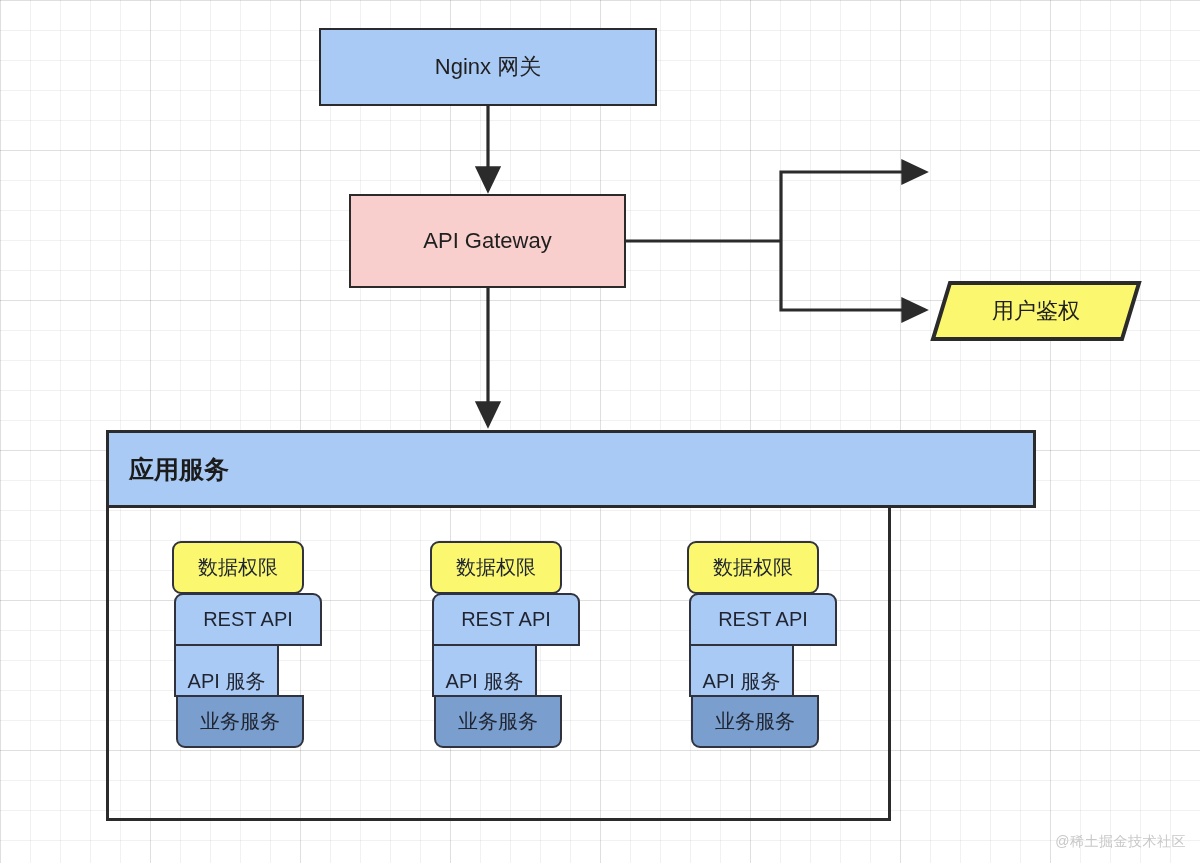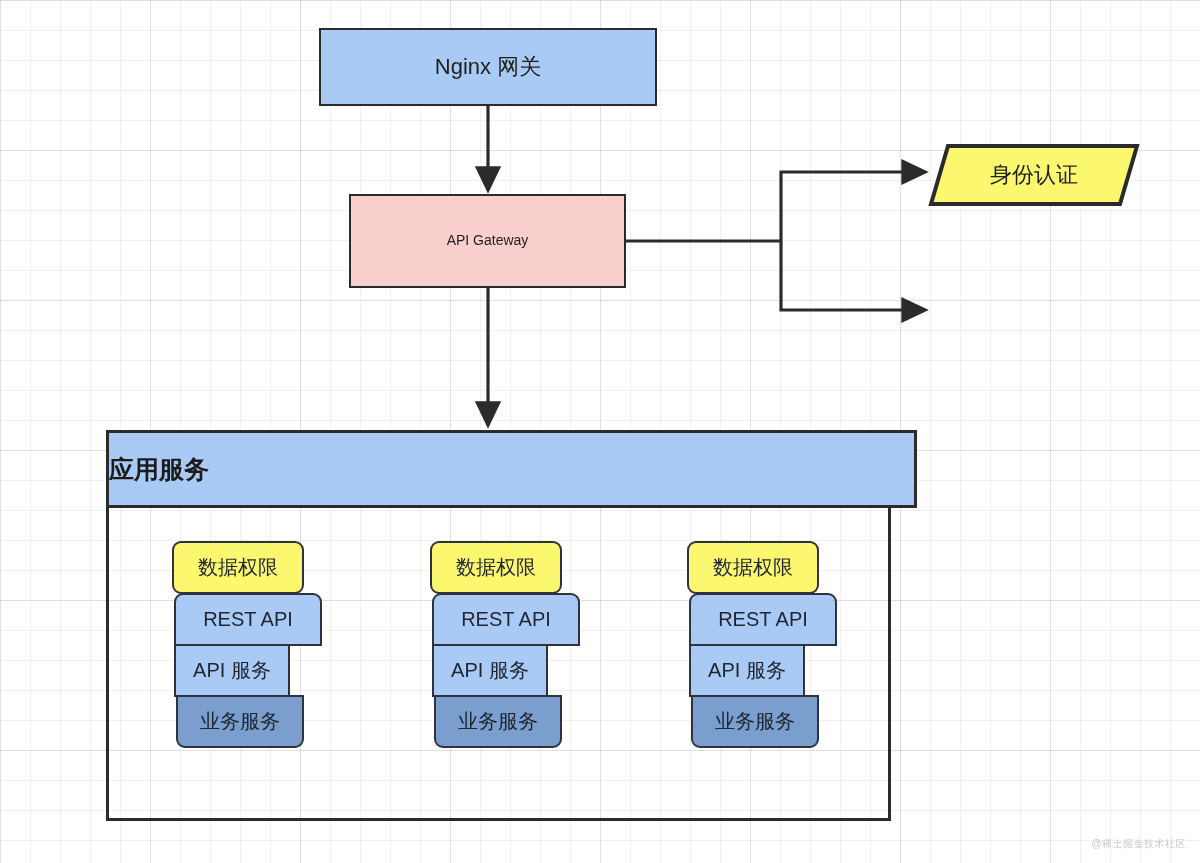--- a/index.html
+++ b/index.html
@@ -65,21 +65,21 @@
     background: #a9caf5;
     font-size: 22px;
   }
 
   .node-gateway {
     left: 349px;
     top: 194px;
     width: 277px;
     height: 94px;
     background: #f8cfcc;
-    font-size: 14px;
+    font-size: 22px;
   }
 
   
   .para-wrap {
     position: absolute;
   }
   .para-wrap svg {
     position: absolute;
     left: 0;
     top: 0;
@@ -109,27 +109,28 @@
     width: 785px;
     height: 391px;
     box-sizing: border-box;
     border: 3px solid #2b2b2b;
     background: transparent;
   }
   .app-header {
     position: absolute;
     left: 106px;
     top: 430px;
-    width: 811px;
+    width: 930px;
     height: 78px;
     box-sizing: border-box;
     border: 3px solid #2b2b2b;
     background: #a9caf5;
     display: flex;
     align-items: center;
+    padding-left: 20px;
   }
   .app-header-title {
     font-size: 25px;
     font-weight: bold;
     color: #1b1b1b;
     white-space: nowrap;
   }
 
   
   .stack {
@@ -162,39 +163,40 @@
   .cell-rest {
     background: #a9caf5;
     border-top-left-radius: 9px;
     border-top-right-radius: 9px;
     width: 148px;
     margin-left: 2px;
     margin-top: -1px;
   }
   .cell-api {
     background: #a9caf5;
-    width: 116px;
+    width: 105px;
     margin-left: 2px;
     margin-top: -2px;
+    align-items: flex-end;
   }
   .cell-biz {
     background: #7a9fce;
     border-bottom-left-radius: 9px;
     border-bottom-right-radius: 9px;
     width: 128px;
     margin-left: 4px;
     margin-top: -2px;
   }
 
   
   .watermark {
     position: absolute;
     right: 14px;
     bottom: 12px;
-    font-size: 10px;
+    font-size: 14px;
     color: #c8c8c8;
     white-space: nowrap;
     letter-spacing: 0.5px;
   }
 </style>
 </head>
 <body>
 
 <div id="canvas">
 
@@ -217,27 +219,27 @@
   </svg>
 
   <div class="node node-nginx">
     <span>Nginx 网关</span>
   </div>
 
   <div class="node node-gateway">
     <span>API Gateway</span>
   </div>
 
-  <div class="para-wrap para-auth">
-    <svg width="212" height="64" viewBox="0 0 212 64">
-      <polygon points="20,3 209,3 192,61 3,61" fill="#fbf86f" stroke="#2b2b2b" stroke-width="4" stroke-linejoin="miter"></polygon>
+
+  <div class="para-wrap para-perm">
+    <svg width="212" height="62" viewBox="0 0 212 62">
+      <polygon points="20,3 209,3 192,59 3,59" fill="#fbf86f" stroke="#2b2b2b" stroke-width="4" stroke-linejoin="miter"></polygon>
     </svg>
-    <div class="para-label">身份认证</div>
-  </div>
-
+    <div class="para-label">用户鉴权</div>
+  </div>
 
   <div class="app-container"></div>
 
   <div class="app-header">
     <span class="app-header-title">应用服务</span>
   </div>
 
   <div class="stack stack-1">
     <div class="stack-cell cell-perm">
       <span>数据权限</span>

